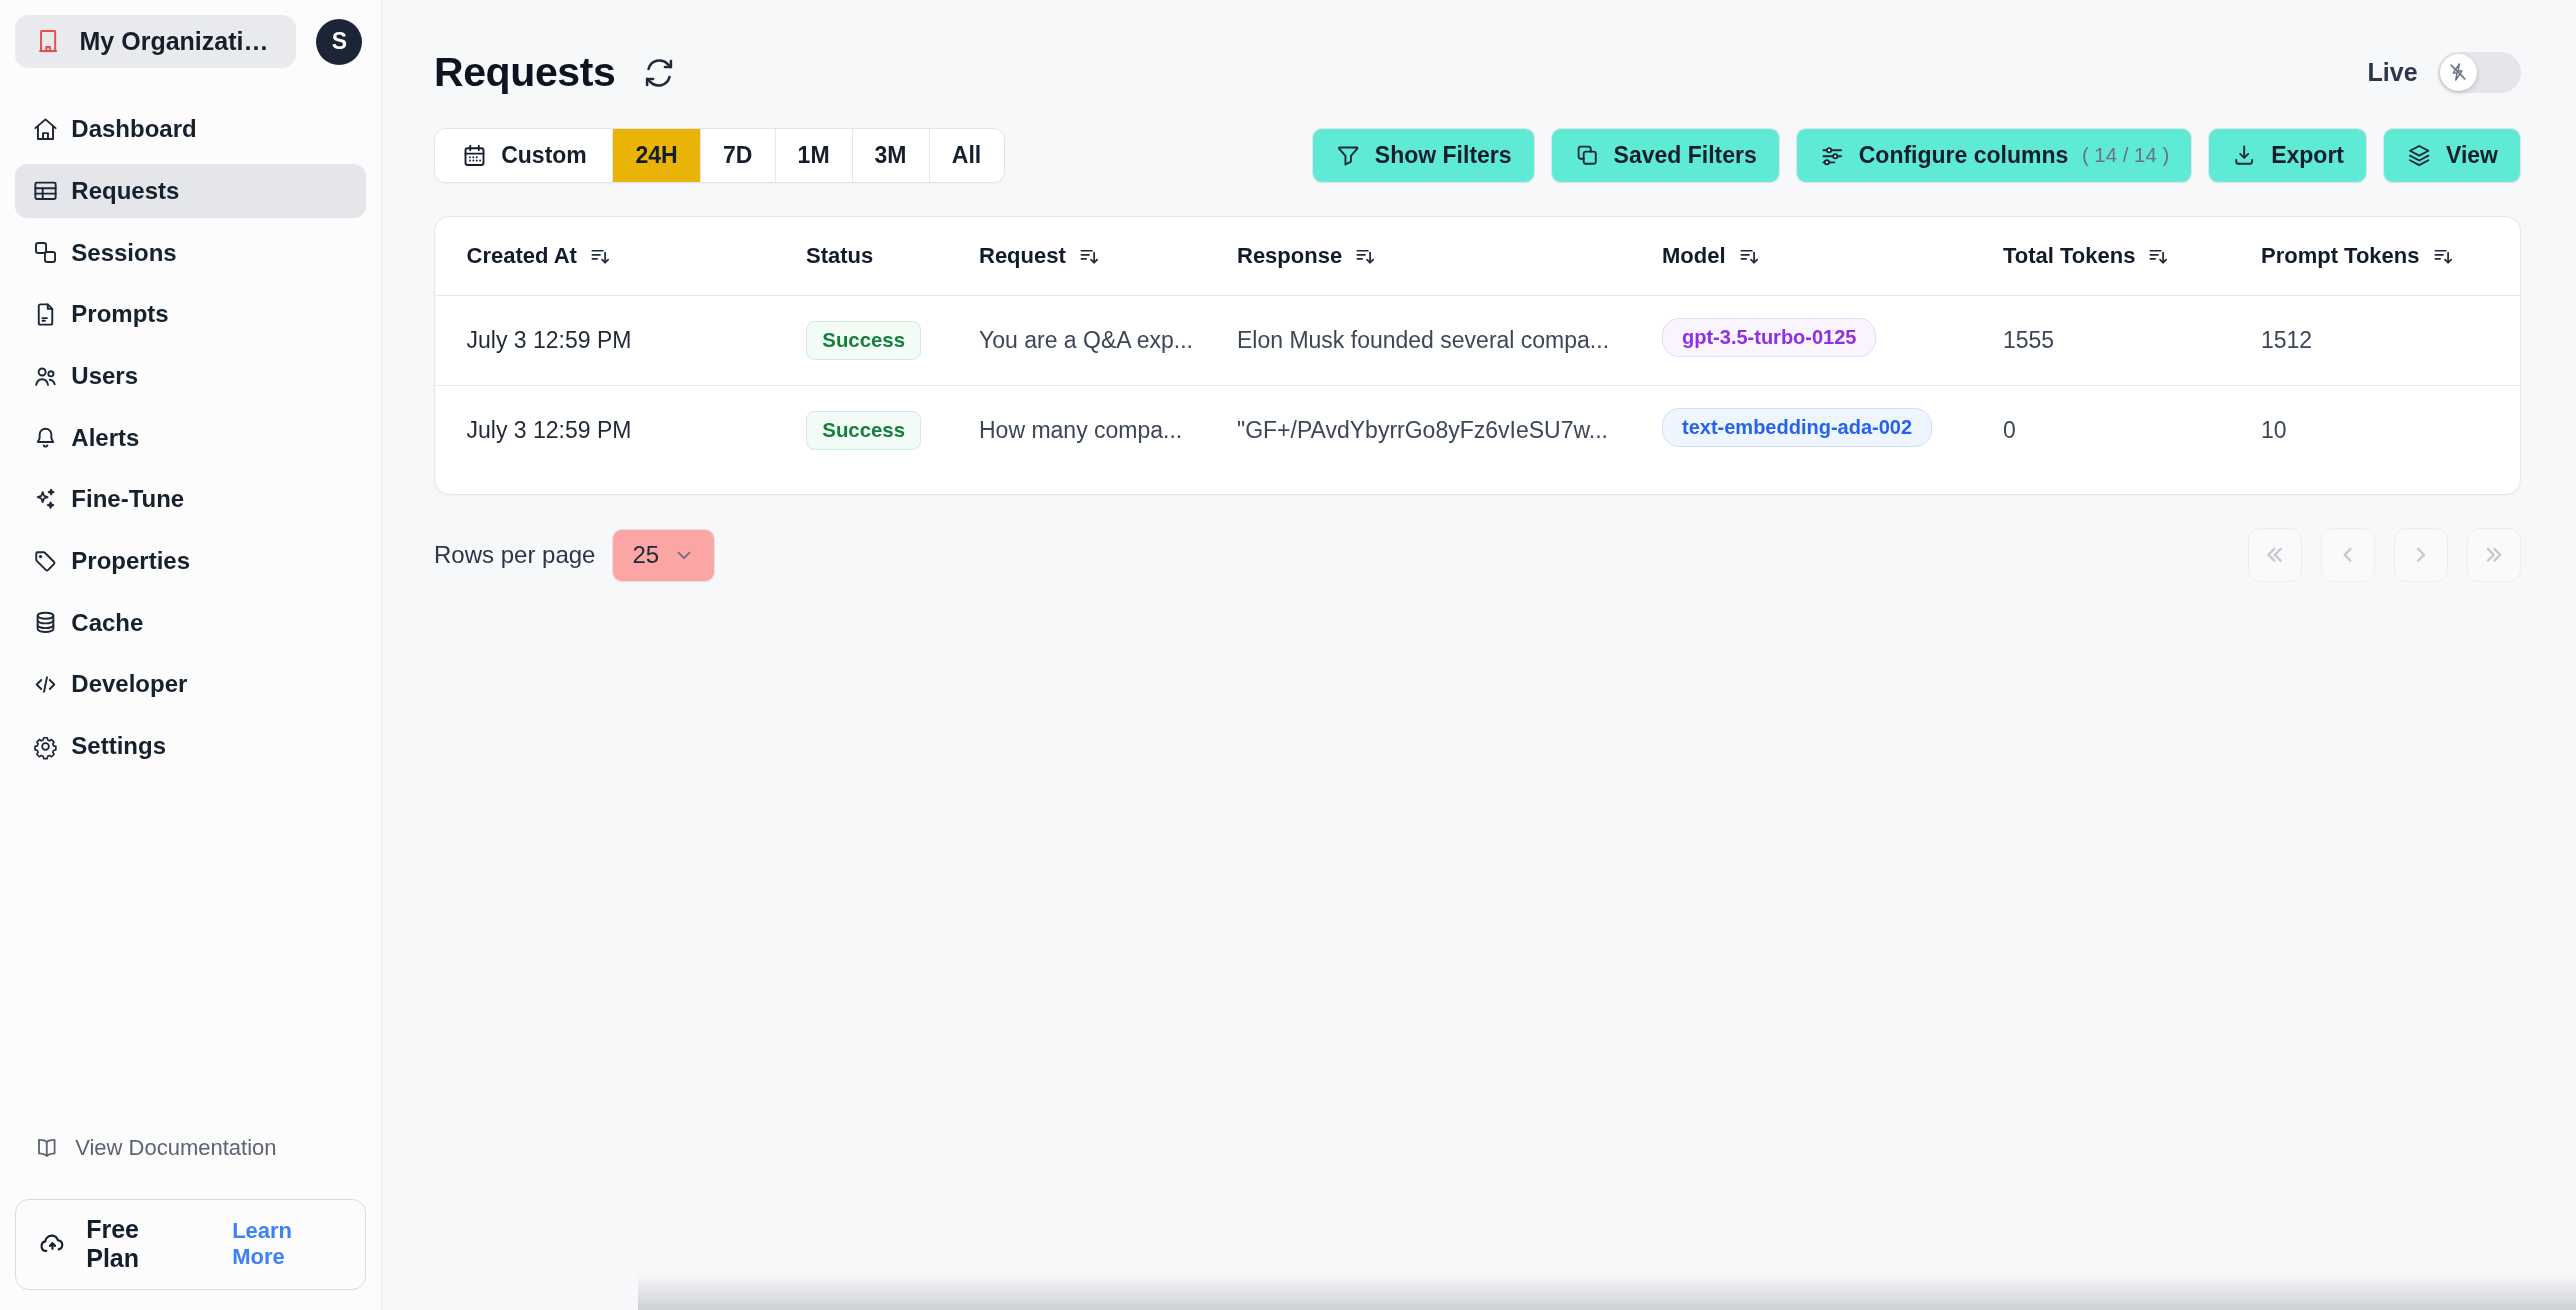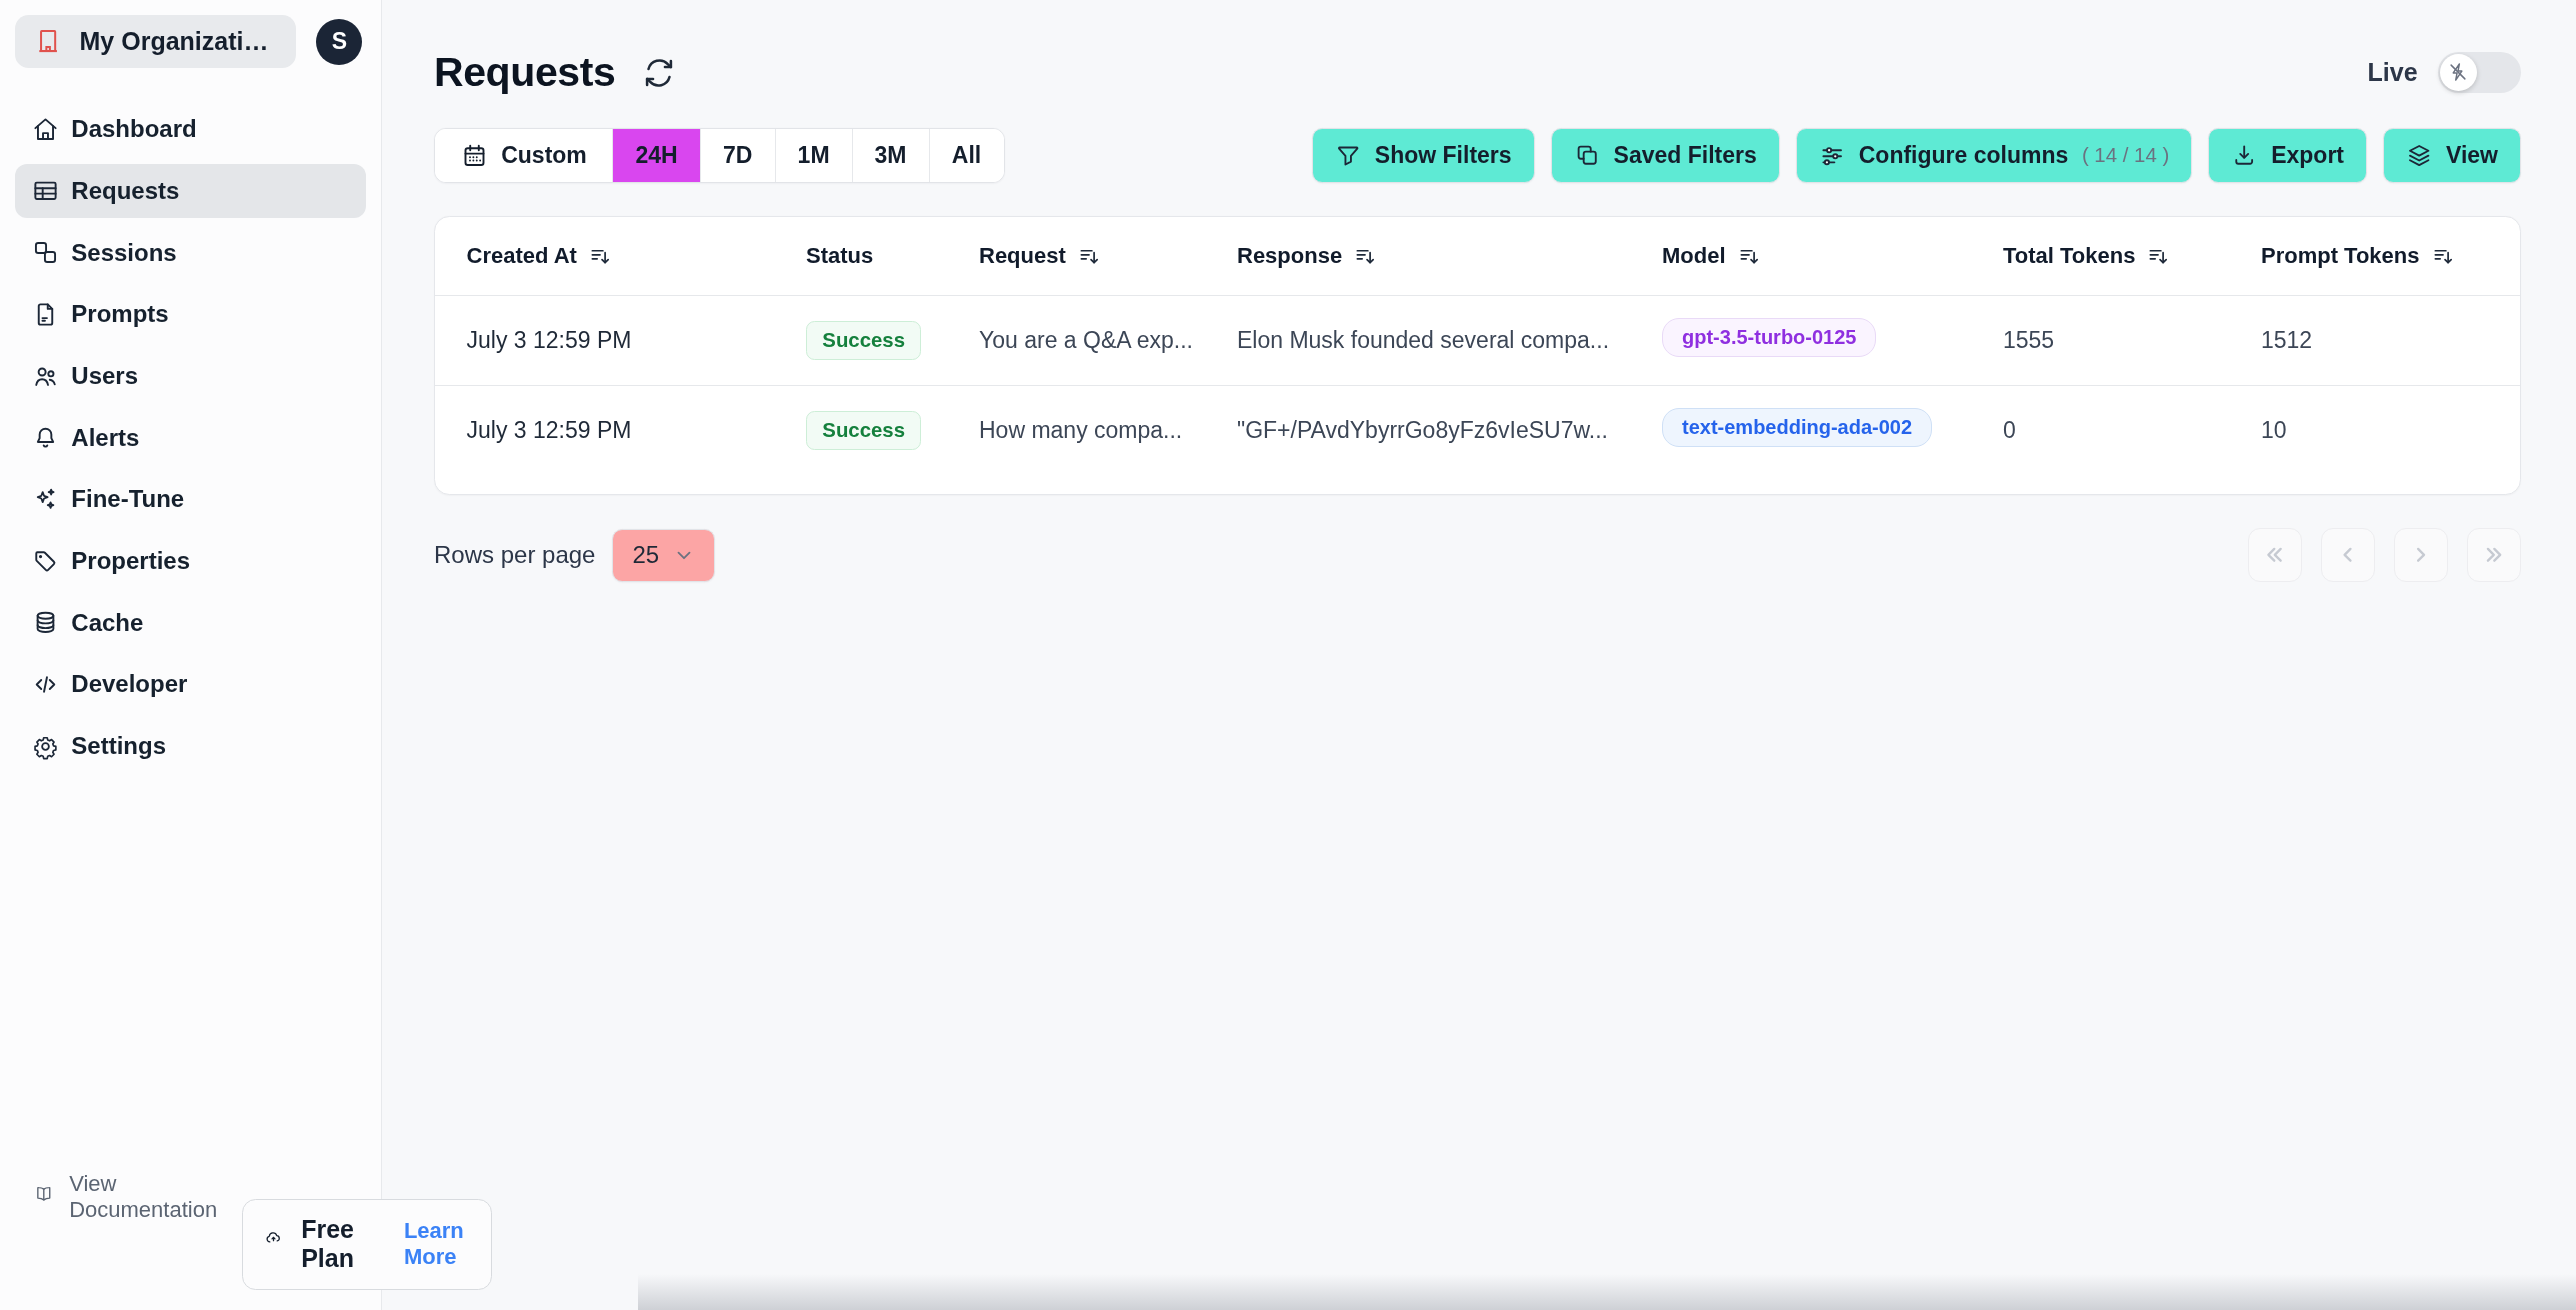--- a/index.html
+++ b/index.html
@@ -34,21 +34,21 @@
     display:flex; align-items:center; justify-content:center; margin-right:3.4px;
   }
   .nav { display:flex; flex-direction:column; }
   .nav-item {
     display:flex; align-items:center; gap:12px;
     height:54px; padding:0 17px; border-radius:12px; margin-bottom:7.7px;
     font-size:24px; font-weight:600; color:#16212e; cursor:pointer;
   }
   .nav-item.active { background:#e4e6e9; }
   .nav-item .ic { width:27px; height:27px; color:#1c2737; flex-shrink:0; }
-  .sidebar-footer { margin-top:auto; display:flex; flex-direction:row; }
+  .sidebar-footer { margin-top:auto; display:flex; flex-direction:column; }
   .foot-link {
     display:flex; align-items:center; gap:15.3px; height:49px; padding:0 19px;
     font-size:22px; font-weight:500; color:#5b6472; cursor:pointer;
   }
   .foot-link .ic { width:25.6px; height:25.6px; color:#5b6472; }
   .plan-card {
     margin-top:27px; border:1.7px solid #d8dbdf; border-radius:13.6px;
     background:#fcfcfd; padding:15.3px 22px; display:flex; align-items:center; gap:19px;
     cursor:pointer;
   }
@@ -80,21 +80,21 @@
     display:flex; align-items:stretch; height:55px; background:#fff;
     border:1.7px solid #e2e4e8; border-radius:12px; overflow:hidden;
     box-shadow:0 0.9px 1.7px rgba(16,24,40,.04);
   }
   .seg {
     display:flex; align-items:center; justify-content:center; gap:13.6px;
     padding:0 22px; font-size:23px; font-weight:600; color:#141e2c;
     border-left:1.7px solid #e6e8eb; cursor:pointer; min-width:75px; background:#fff;
   }
   .seg:first-child { border-left:none; padding:0 25.6px; }
-  .seg.selected { background:#d946ef; }
+  .seg.selected { background:#eab308; }
   .seg .ic { width:27px; height:27px; }
   .toolbar-right { margin-left:auto; display:flex; align-items:center; gap:16px; }
   .tbtn {
     display:flex; align-items:center; gap:13.6px; height:55px; padding:0 22px;
     background:#5eead4; border:1.7px solid #e2e4e8; border-radius:10.2px;
     font-size:23px; font-weight:600; color:#141e2c; cursor:pointer;
     box-shadow:0 0.9px 1.7px rgba(16,24,40,.04); white-space:nowrap;
   }
   .tbtn .ic { width:26.4px; height:26.4px; color:#1c2737; }
   .tbtn .count { color:#6b7280; font-size:20.4px; font-weight:500; }

